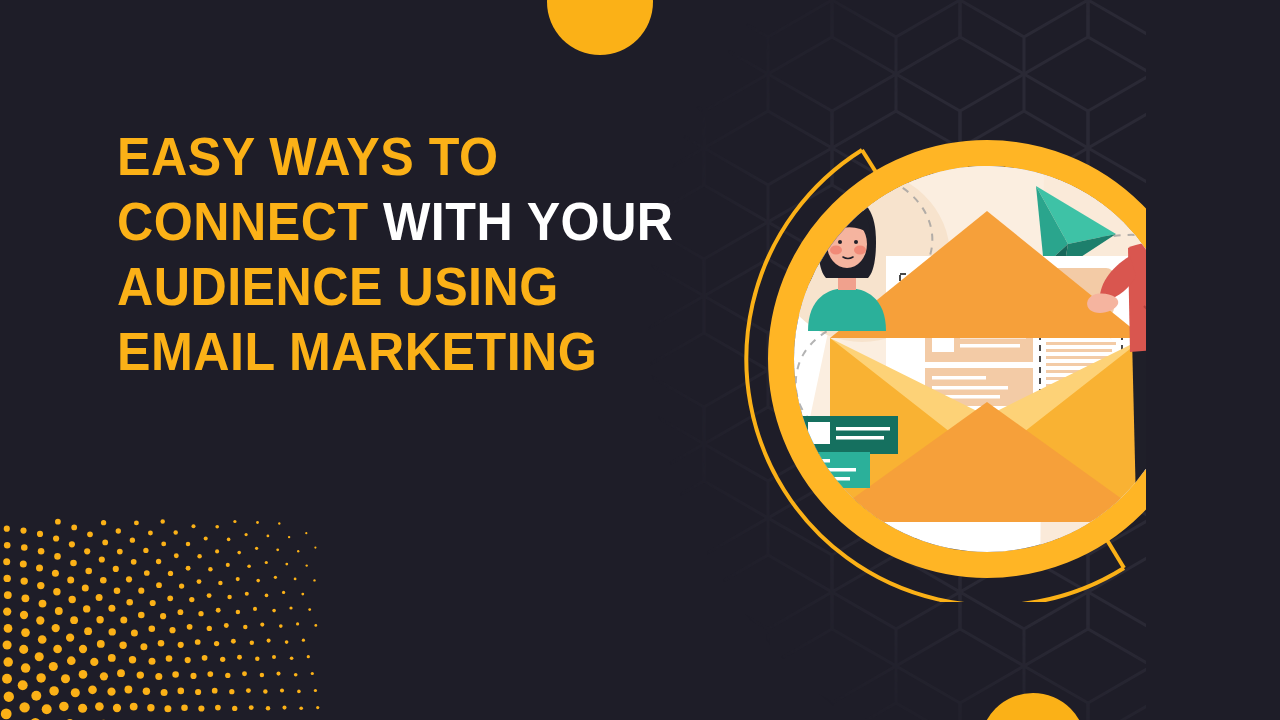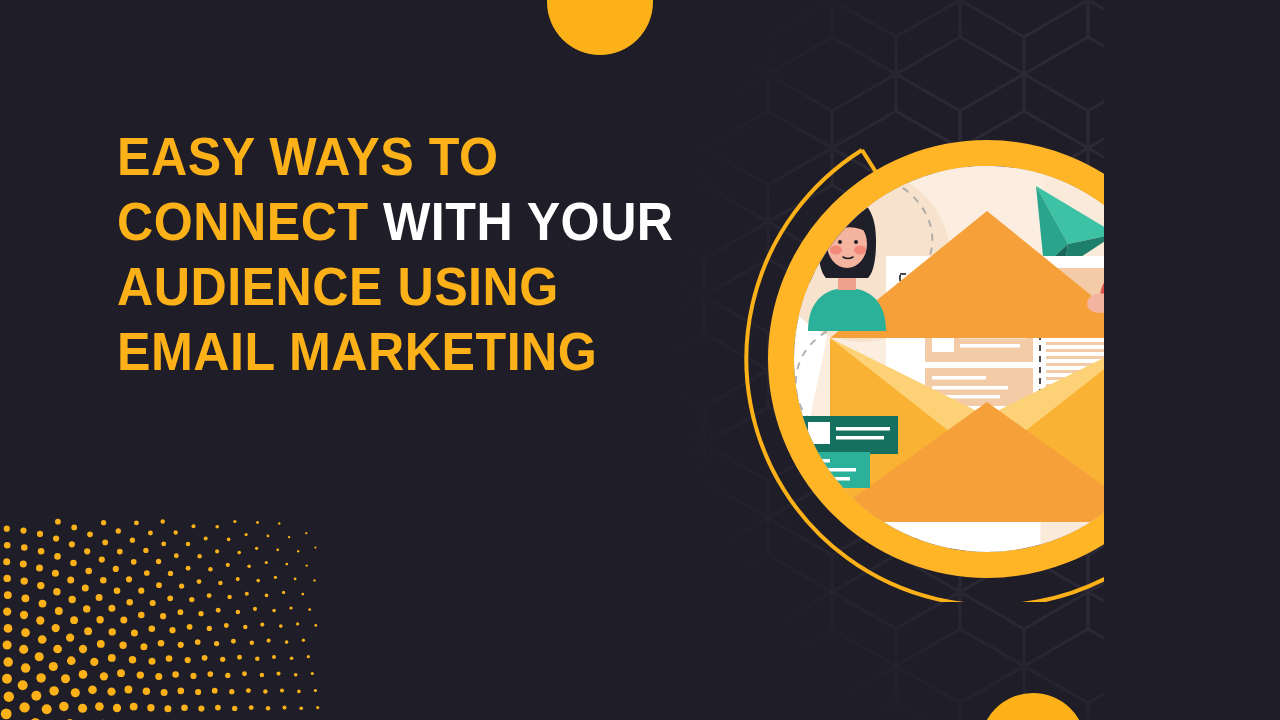--- a/index.html
+++ b/index.html
@@ -2,21 +2,21 @@
 <html><head>
 <meta charset="utf-8">
 <style>
   html,body{margin:0;padding:0;}
   body{
     width:1280px;height:720px;overflow:hidden;
     background:#1e1d28;
     font-family:"Liberation Sans","DejaVu Sans",sans-serif;
     position:relative;
   }
-  #banner{position:absolute;inset:0;width:1104px;height:720px;overflow:hidden;background:#1d4ed8;}
+  #banner{position:absolute;inset:0;width:1104px;height:720px;overflow:hidden;background:#1d4ed8;padding-left:42px;}
   .layer{position:absolute;inset:0;width:1280px;height:720px;}
 
   
   #headline{
     position:absolute;left:117px;top:124px;width:620px;
     z-index:40;
   }
   .hl-line{
     font-size:54px;
     line-height:65px;

